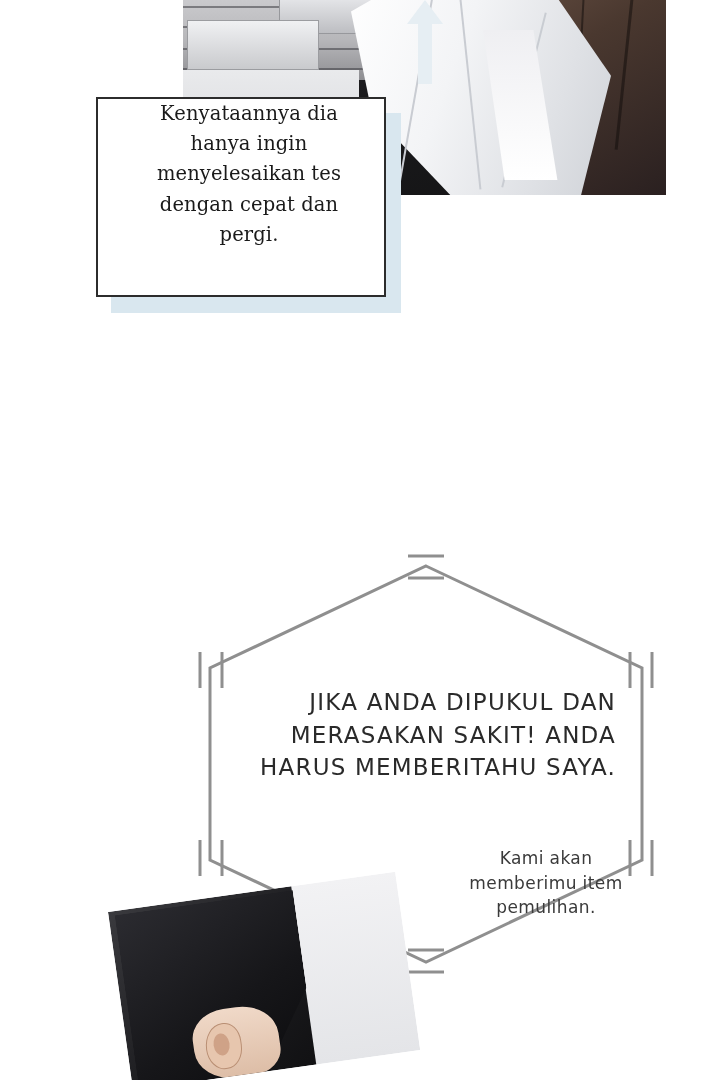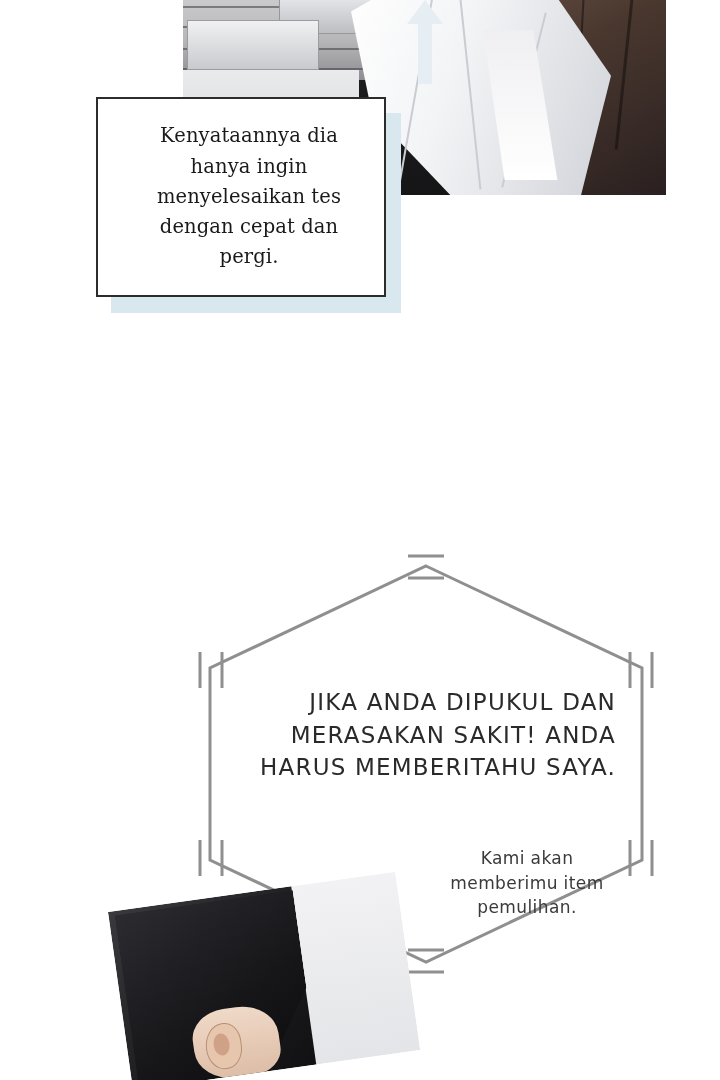--- a/index.html
+++ b/index.html
@@ -142,21 +142,20 @@
   .narration-box {
     position: absolute;
     left: 96px;
     top: 97px;
     width: 290px;
     height: 200px;
     background: #ffffff;
     border: 2px solid #2c2c2c;
     box-sizing: border-box;
     display: flex;
-    align-items: center;
     justify-content: center;
     padding-left: 16px;
   }
   .narration-text {
     font-family: "DejaVu Serif", serif;
     font-size: 19.5px;
     line-height: 1.55;
     color: #1a1a1a;
     text-align: center;
     padding: 0 14px;
@@ -183,21 +182,21 @@
     width: 380px;
     text-align: right;
     font-family: "DejaVu Sans", sans-serif;
     font-size: 23px;
     line-height: 1.42;
     letter-spacing: 1.2px;
     color: #2a2a2a;
   }
   .hex-sub-text {
     position: absolute;
-    left: 247px;
+    left: 266px;
     top: 298px;
     width: 200px;
     text-align: center;
     font-family: "DejaVu Sans", sans-serif;
     font-size: 17px;
     line-height: 1.45;
     letter-spacing: 0.4px;
     color: #3a3a3a;
   }
 

